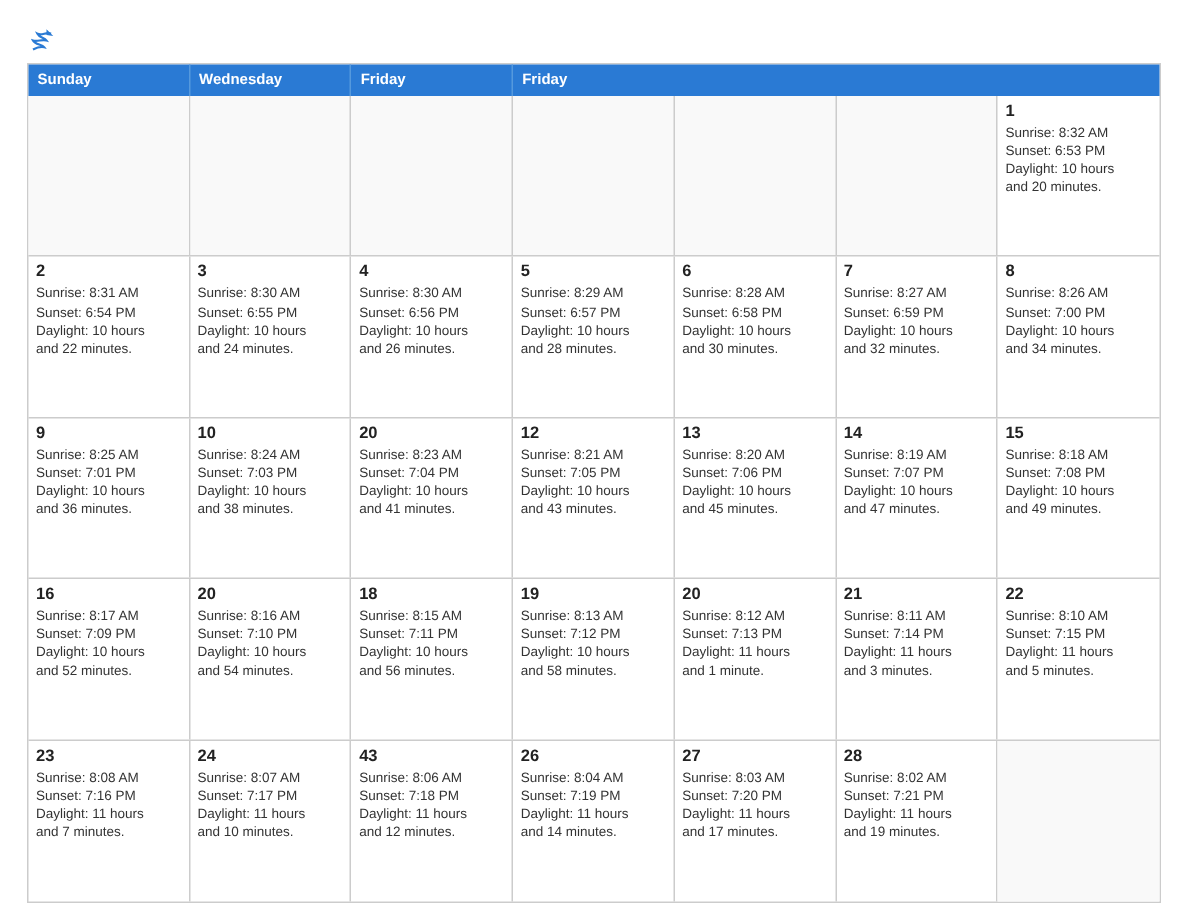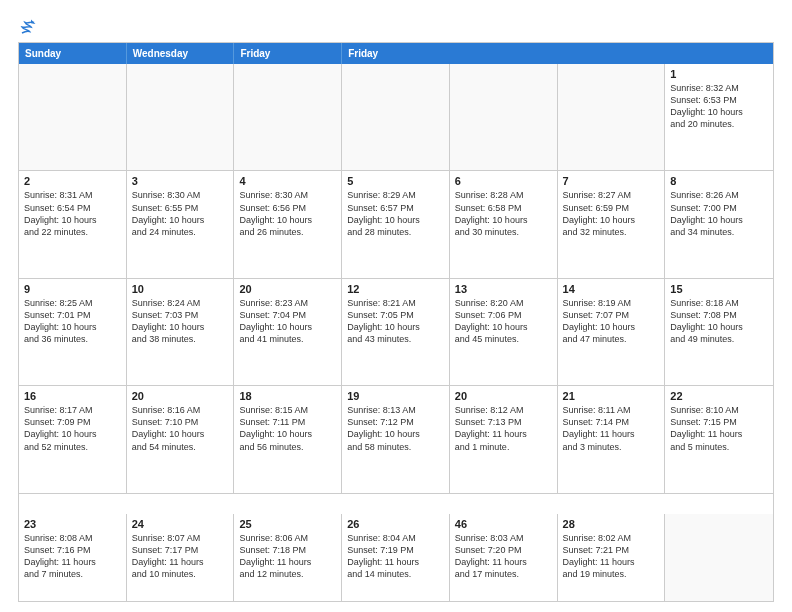--- a/index.html
+++ b/index.html
@@ -86,21 +86,20 @@
       display: grid;
       grid-template-rows: repeat(5, 1fr);
     }
     .cal-row {
       display: grid;
       grid-template-columns: repeat(7, 1fr);
       border-bottom: 1px solid #ccc;
     }
     .cal-row:last-child {
       border-bottom: none;
-      margin-top: 20px;
     }
     .cal-cell {
       border-right: 1px solid #ccc;
       padding: 4px 5px;
       font-size: 9.5px;
       color: #333;
       vertical-align: top;
       min-height: 0;
       overflow: hidden;
     }
@@ -256,29 +255,29 @@
         <div class="cal-row">
           <div class="cal-cell">
             <div class="day-num">23</div>
             <div class="cell-info">Sunrise: 8:08 AM<br>Sunset: 7:16 PM<br>Daylight: 11 hours<br>and 7 minutes.</div>
           </div>
           <div class="cal-cell">
             <div class="day-num">24</div>
             <div class="cell-info">Sunrise: 8:07 AM<br>Sunset: 7:17 PM<br>Daylight: 11 hours<br>and 10 minutes.</div>
           </div>
           <div class="cal-cell">
-            <div class="day-num">25</div>
+            <div class="day-num">43</div>
             <div class="cell-info">Sunrise: 8:06 AM<br>Sunset: 7:18 PM<br>Daylight: 11 hours<br>and 12 minutes.</div>
           </div>
           <div class="cal-cell">
             <div class="day-num">26</div>
             <div class="cell-info">Sunrise: 8:04 AM<br>Sunset: 7:19 PM<br>Daylight: 11 hours<br>and 14 minutes.</div>
           </div>
           <div class="cal-cell">
-            <div class="day-num">46</div>
+            <div class="day-num">27</div>
             <div class="cell-info">Sunrise: 8:03 AM<br>Sunset: 7:20 PM<br>Daylight: 11 hours<br>and 17 minutes.</div>
           </div>
           <div class="cal-cell">
             <div class="day-num">28</div>
             <div class="cell-info">Sunrise: 8:02 AM<br>Sunset: 7:21 PM<br>Daylight: 11 hours<br>and 19 minutes.</div>
           </div>
           <div class="cal-cell empty"></div>
         </div>
       </div>
   </div>

